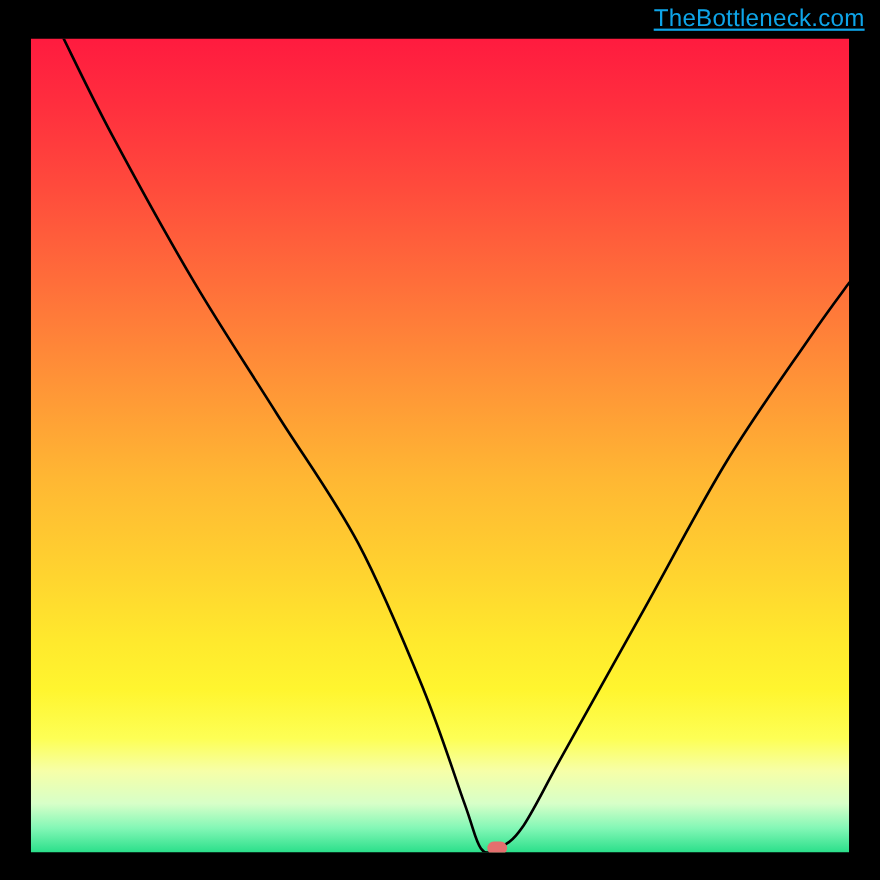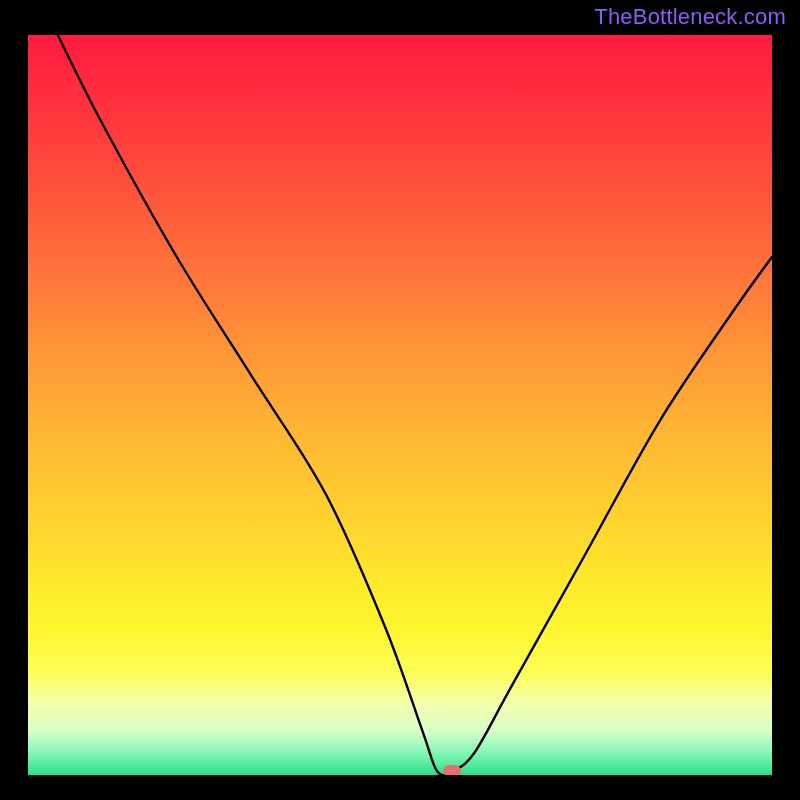--- a/index.html
+++ b/index.html
@@ -14,25 +14,26 @@
   .frame {
     position: relative;
     width: 800px;
     height: 800px;
     background: #000;
   }
   .watermark {
     position: absolute;
     top: 4px;
     right: 14px;
-    color: #8b5cf6;
+    color: #0ea5e9;
     font-size: 22px;
     letter-spacing: 0.2px;
     font-weight: 400;
     z-index: 30;
+    text-decoration: underline;
   }
   .plot-area {
     position: absolute;
     left: 28px;
     bottom: 25px;
     width: 744px;
     height: 740px;
     overflow: hidden;
   }
   .gradient {

